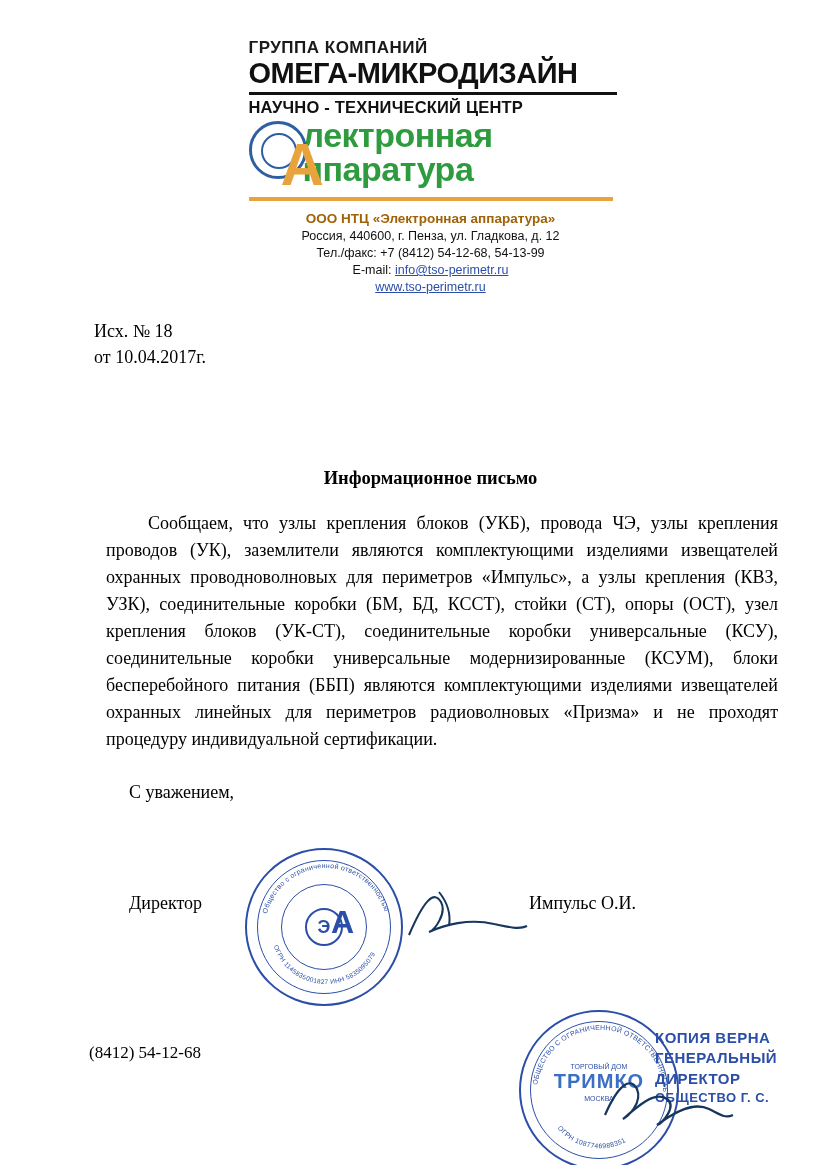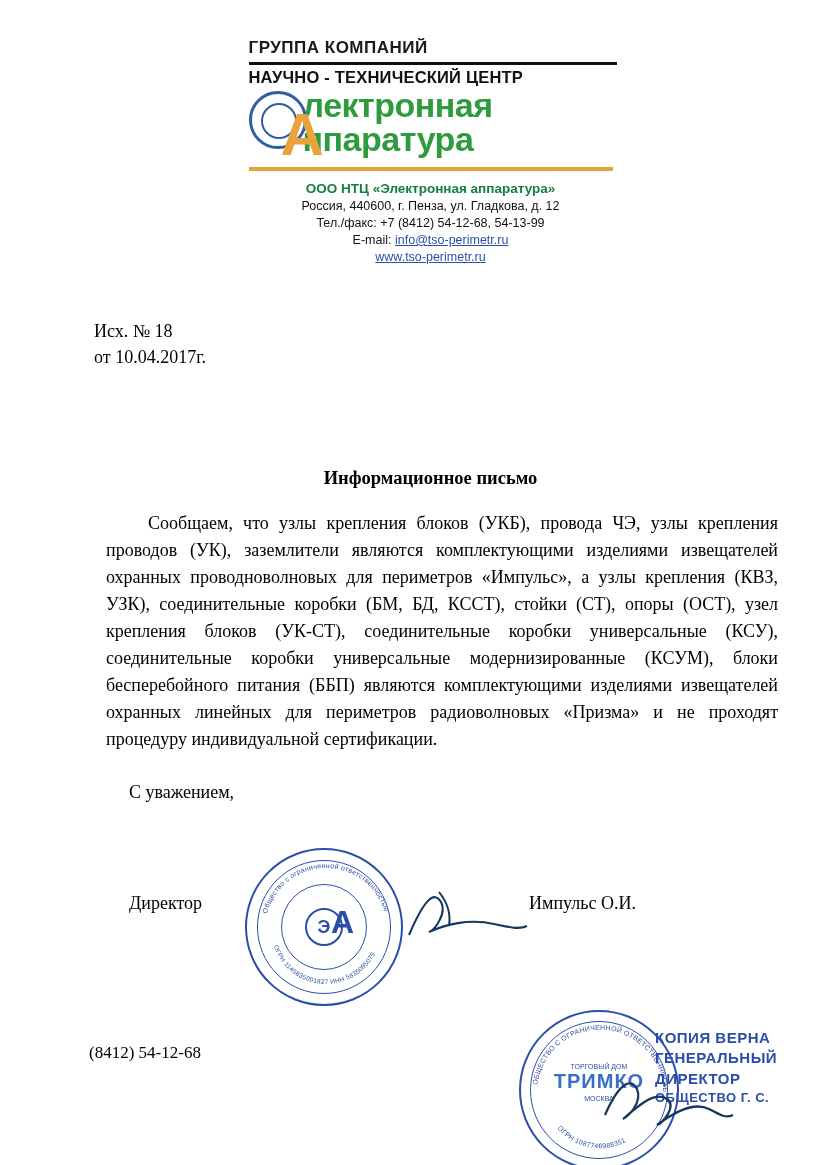--- a/index.html
+++ b/index.html
@@ -120,21 +120,21 @@
     bottom: 4px;
     width: 364px;
     height: 4px;
     background: #e8a33d;
   }
 
   .lh-company {
     font-family: "Liberation Sans", sans-serif;
     font-weight: bold;
     font-size: 13.5px;
-    color: #15803d;
+    color: #a16207;
     margin-top: 6px;
   }
   .lh-addr, .lh-tel, .lh-email, .lh-site {
     font-family: "Liberation Sans", sans-serif;
     font-size: 12.5px;
     color: #111111;
     margin-top: 3px;
   }
   .lh-email a, .lh-site a {
     color: #2b4ea8;
@@ -316,20 +316,21 @@
   svg.sig { position: absolute; }
 </style>
 </head>
 <body>
 
 <div class="page">
 
   <div class="letterhead">
     <div class="lh-inner">
       <div class="lh-line1">ГРУППА КОМПАНИЙ</div>
+      <div class="lh-line2">ОМЕГА-МИКРОДИЗАЙН</div>
       <div class="lh-rule"></div>
       <div class="lh-line3">НАУЧНО - ТЕХНИЧЕСКИЙ ЦЕНТР</div>
 
       <div class="logo-block">
         <div class="logo-badge"></div>
         <div class="logo-A">А</div>
         <div class="logo-green-1">лектронная</div>
         <div class="logo-green-2">ппаратура</div>
         <div class="logo-underline"></div>
       </div>

